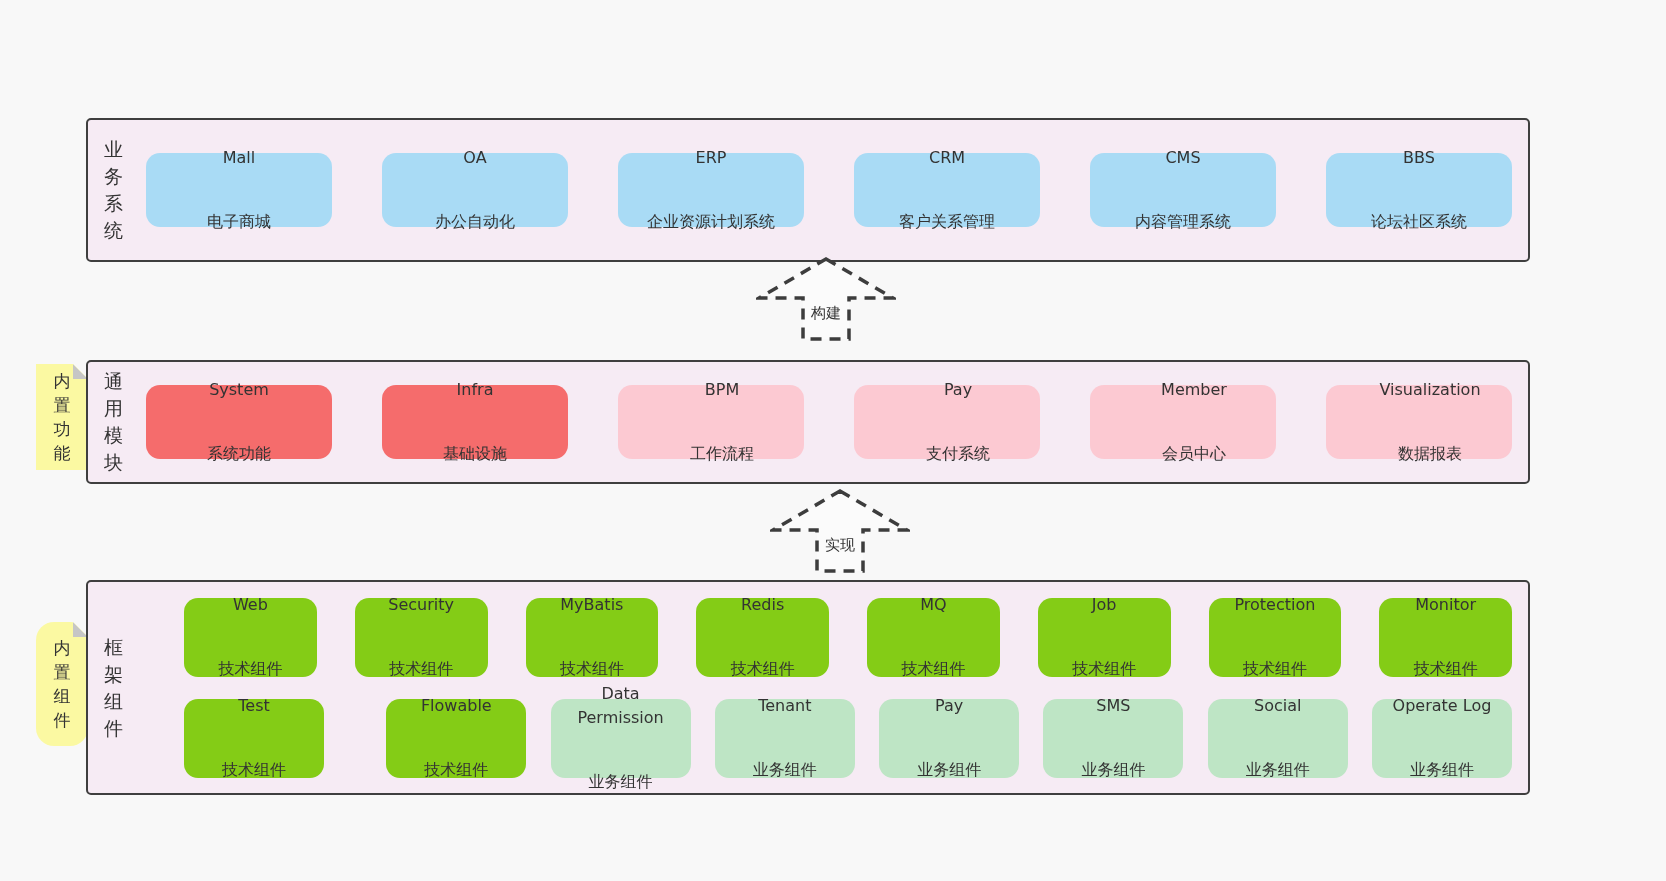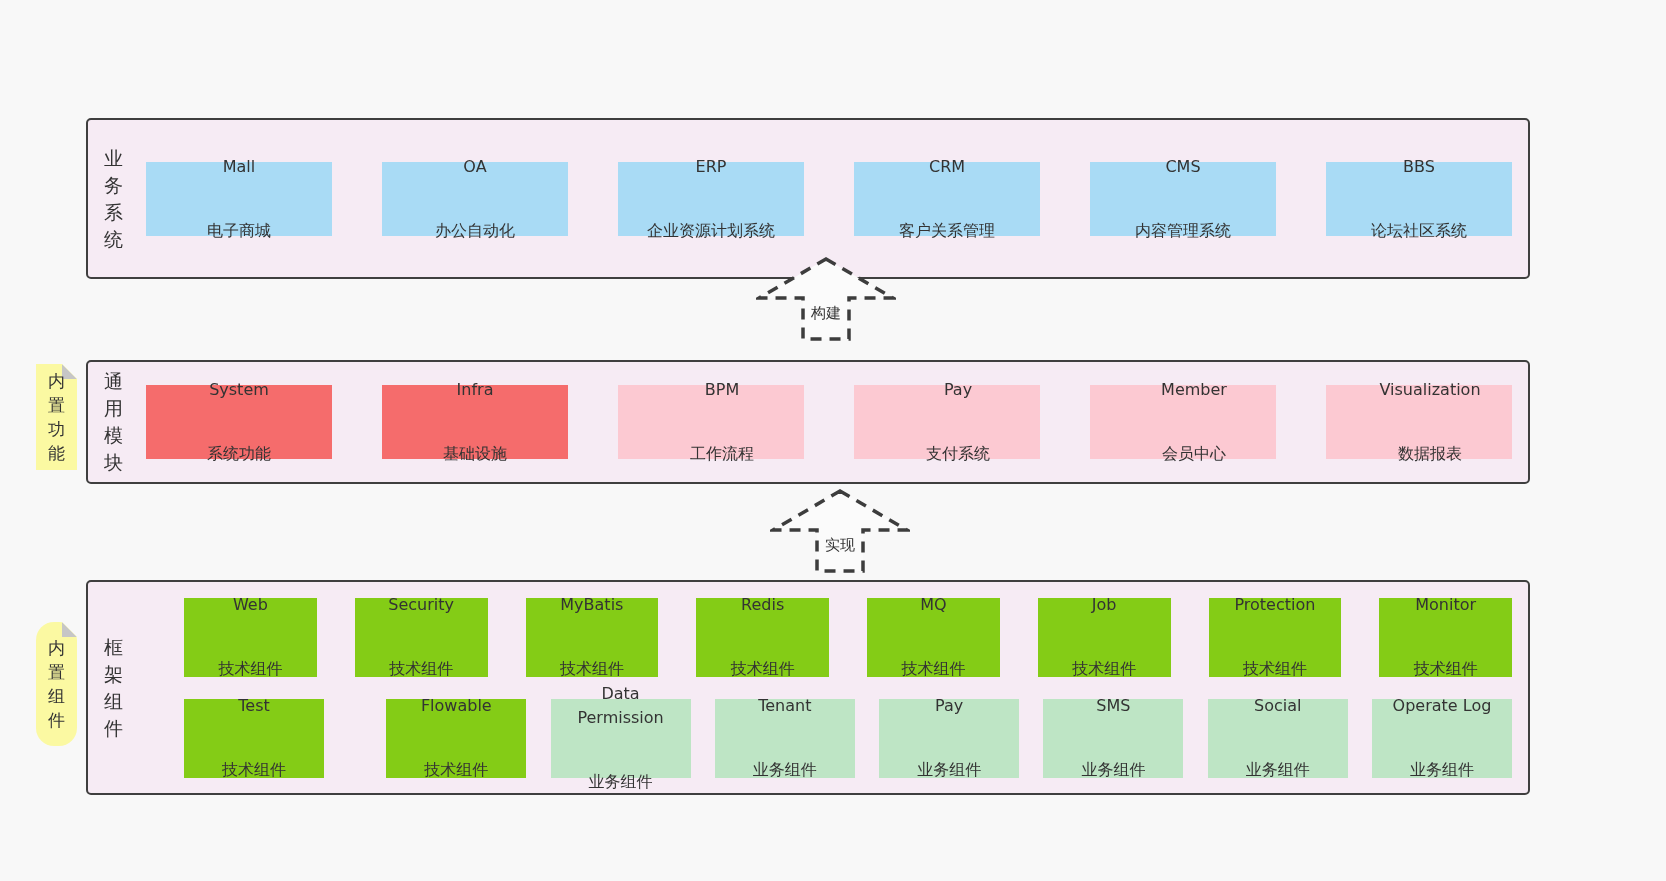--- a/index.html
+++ b/index.html
@@ -7,48 +7,48 @@
     position:relative; width:1666px; height:881px;
     background:#f8f8f8; color:#333;
     font-family:"DejaVu Sans","Liberation Sans",sans-serif;
     overflow:hidden;
   }
   .layer {
     position:absolute; left:86px; width:1444px;
     background:#f6ebf4; border:2px solid #3f3f3f; border-radius:5px;
     box-sizing:border-box;
   }
-  #layer-0 { top:118px; height:161px; }
+  #layer-0 { top:118px; height:144px; }
   #layer-1 { top:348px; height:124px;margin-top:12px; }
   #layer-2 { top:580px; height:215px; }
   .layer-label {
     position:absolute; left:13px; top:50%; transform:translateY(-50%);
     font-size:19px; width:25px; text-align:center; word-break:break-all;
     line-height:27px;
   }
   .rows {
     position:absolute; left:58px; right:16px; top:0; bottom:0;
     display:flex; flex-direction:column; justify-content:center; gap:22px;
   }
   .row { display:flex; justify-content:space-between; }
   .box {
     display:flex; flex-direction:column; justify-content:center; align-items:center;
-    text-align:center; border-radius:0; font-size:16px; line-height:24px;
+    text-align:center; border-radius:14px; font-size:16px; line-height:24px;
     box-sizing:border-box; padding:0 10px;gap:40px;
   }
   #layer-0 .box, #layer-1 .box { width:186px; height:74px; }
   #layer-2 .box { width:140px; height:79px; }
   .v-blue       { background:#a9dbf5; }
   .v-red        { background:#f56c6c; }
   .v-pink       { background:#fcc9d2;padding-left:32px; }
   .v-green      { background:#84cc16;margin-left:38px; }
   .v-lightgreen { background:#bee5c5; }
 
   .note {
-    position:absolute; width:41px; background:#fbf9a2;
+    position:absolute; width:52px; background:#fbf9a2;
     clip-path:polygon(0 0, calc(100% - 15px) 0, 100% 15px, 100% 100%, 0 100%);
     display:flex; align-items:center; justify-content:center;
   }
   #note-1 { left:36px; top:364px; height:106px; }
   #note-2 { left:36px; top:622px; height:124px;border-radius:18px; }
   .note-fold {
     position:absolute; top:0; right:0; width:15px; height:15px;
     background:#c6c6c6; clip-path:polygon(0 0, 100% 100%, 0 100%);
   }
   .note-text {

